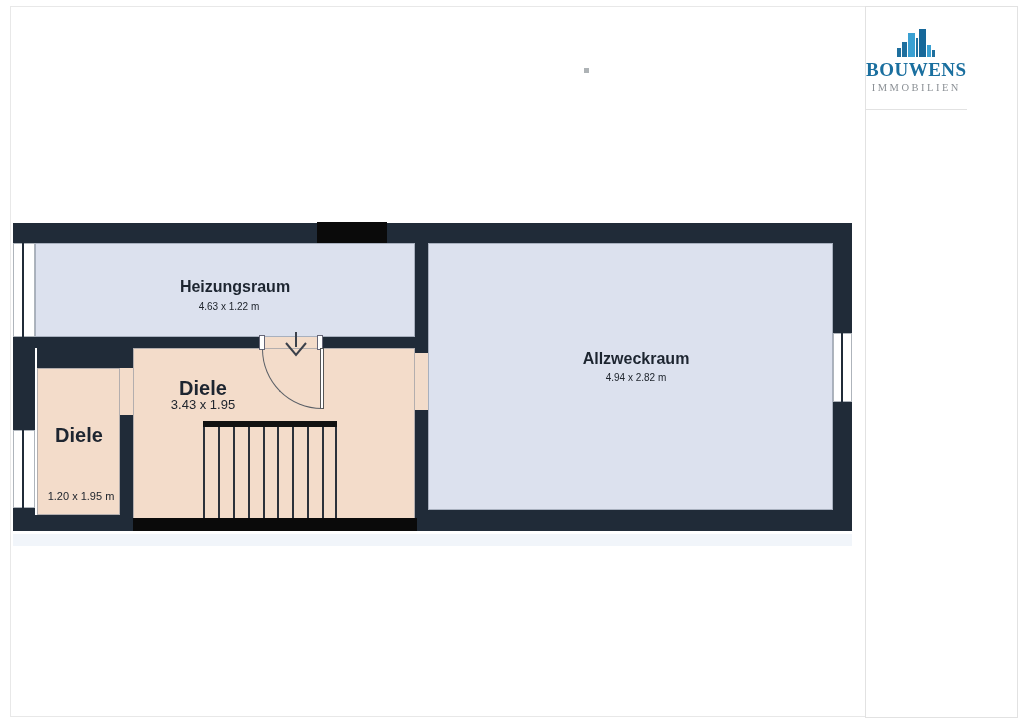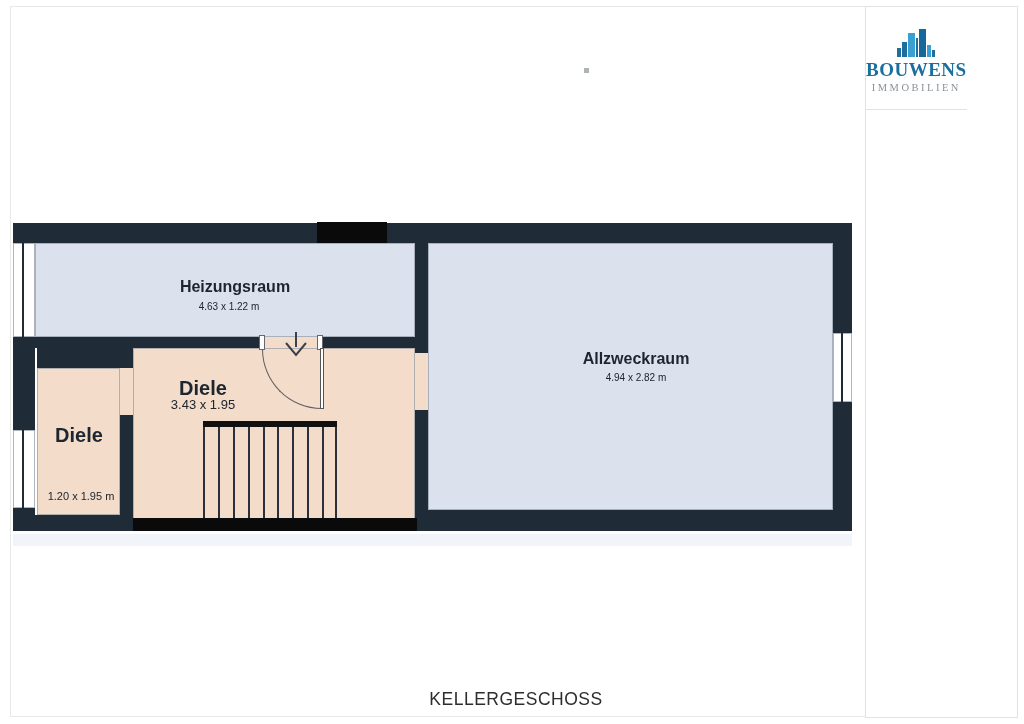--- a/index.html
+++ b/index.html
@@ -129,21 +129,20 @@
     <div class="abs lbl room-title" style="left:636px;top:359px;">Allzweckraum</div>
     <div class="abs lbl room-dims" style="left:636px;top:377px;">4.94 x 2.82 m</div>
 
     <div class="abs lbl room-title sm" style="left:203px;top:388px;">Diele</div>
     <div class="abs lbl room-dims" style="left:203px;top:404px;font-size:13px;">3.43 x 1.95</div>
 
     <div class="abs lbl room-title sm" style="left:79px;top:435px;">Diele</div>
     <div class="abs lbl room-dims" style="left:81px;top:452px;font-size:11px;margin-top:44px;">1.20 x 1.95 m</div>
   </div>
 
-  <div id="floor-title" class="abs">KELLERGESCHOSS</div>
 
   <div id="sidebar" class="abs">
     <div id="panel-logo" class="panel">
       <div id="logo-icon">
         <span class="b1"></span>
           <span class="b2"></span>
           <span class="b3"></span>
           <span class="b4"></span>
         <span class="b5"></span>
           <span class="b6"></span>

